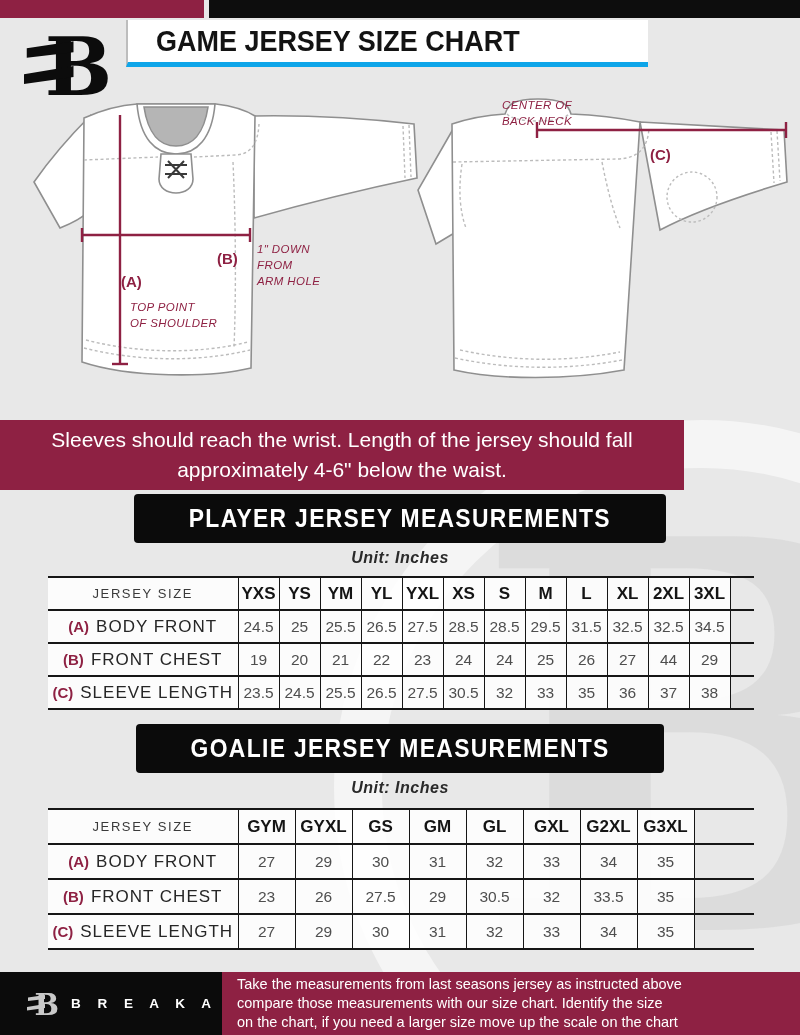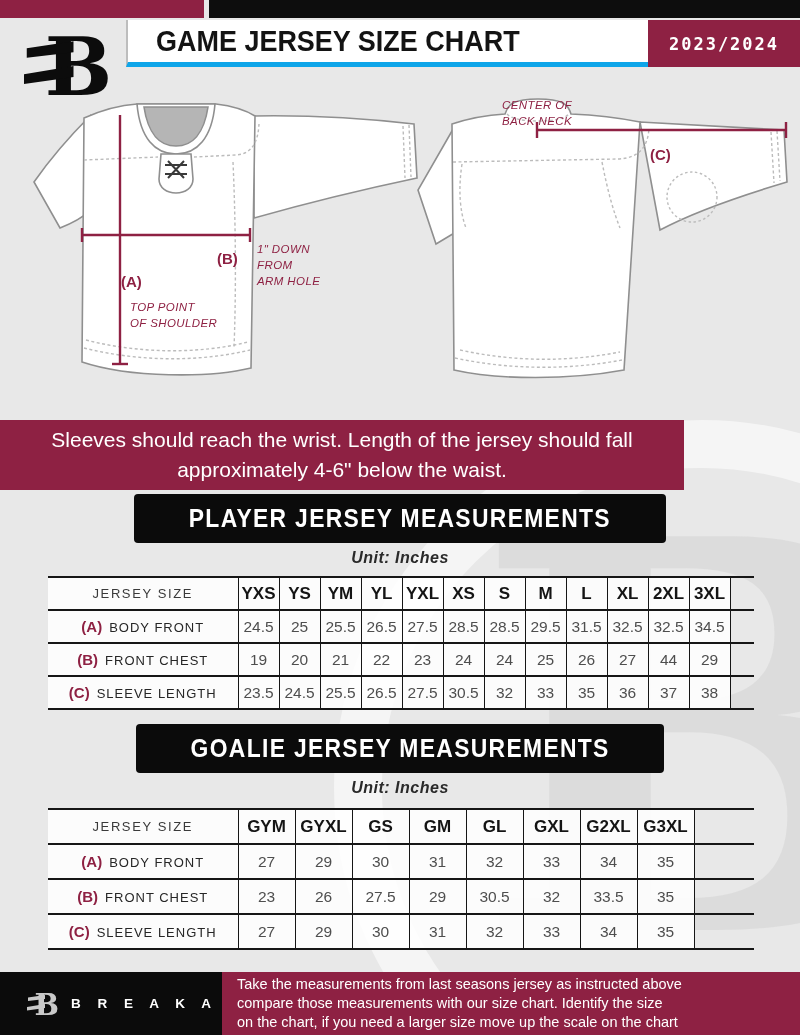--- a/index.html
+++ b/index.html
@@ -52,21 +52,21 @@
   .player-table td{height:31px;}
   .goalie-table td{height:33px;}
   .size-cell{border-left:1.5px solid #161616;border-right:1.5px solid #161616;
              background:rgba(255,255,255,0.87);}
   .label-cell{background:rgba(255,255,255,0.87);}
   .spacer-cell{background:transparent;}
   .head-cell{font-weight:bold;font-size:17px;color:#141414;}
   .val{font-size:15.5px;color:#4e4e4e;}
   .corner{font-size:13px;letter-spacing:1.6px;color:#3a3a3a;}
   .rowkey{color:#8E2143;font-weight:bold;font-size:15px;margin-right:7px;}
-  .rowlabel{font-size:13px;letter-spacing:1px;color:#262626;text-align:right;}
+  .rowlabel{font-size:17px;letter-spacing:1px;color:#262626;text-align:right;}
 
   
   .footer{position:absolute;left:0;top:972px;width:800px;height:63px;display:flex;z-index:4;}
   .footer-black{width:222px;background:#0b0b0b;display:flex;align-items:center;padding-left:27px;
                 box-sizing:border-box;}
   .footer-logo{width:32px;height:32px;color:#c9c9c9;margin-right:12px;flex:none;}
   .brand{color:#fff;font-size:13.5px;font-weight:bold;letter-spacing:6.5px;white-space:nowrap;}
   .footer-maroon{flex:1;background:#8E2143;color:#fff;display:flex;align-items:center;padding-left:15px;}
   .footer-note{font-size:14.5px;line-height:1.33;white-space:pre-line;}
 </style>
@@ -85,21 +85,20 @@
     <svg viewBox="0 0 64 64" width="92" height="88">
       <text x="15" y="53" font-family="DejaVu Serif, serif" font-weight="bold" font-size="58" fill="currentColor">B</text>
       <path d="M2 19 L36 14 L36 22 L2 26 Z" fill="currentColor"></path>
       <path d="M0 38 L36 32 L36 40 L0 45 Z" fill="currentColor"></path>
     </svg>
   </div>
 
   <div class="title-bar">
     <div class="title">GAME JERSEY SIZE CHART</div>
   </div>
-  <div class="badge">2023/2024</div>
 
   <svg class="diagram-svg" width="800" height="344" viewBox="0 0 800 344">
 
     <g stroke="#8f8f8f" stroke-width="1.6" fill="#ffffff">
       <path d="M90 38 C70 58 48 84 34 104 L60 150 C70 146 82 140 88 134 Z"></path>
       <path d="M254 38 C310 37 370 41 414 46 L417 100 C360 112 300 127 254 140 Z"></path>
       <path d="M84 40 C102 32 122 27 137 26 L216 26 C233 28 247 33 255 38 L251 290 C210 300 130 300 82 284 Z"></path>
       <path d="M137 26 C140 60 155 76 176 76 C197 76 212 60 215 26 Z"></path>
       <path d="M144 29 C148 56 160 68 176 68 C192 68 204 56 208 29 Z" fill="#b5b5b5"></path>
       <path d="M161 76 L191 76 L193 101 C193 110 185 115 176 115 C167 115 159 110 159 101 Z"></path>

